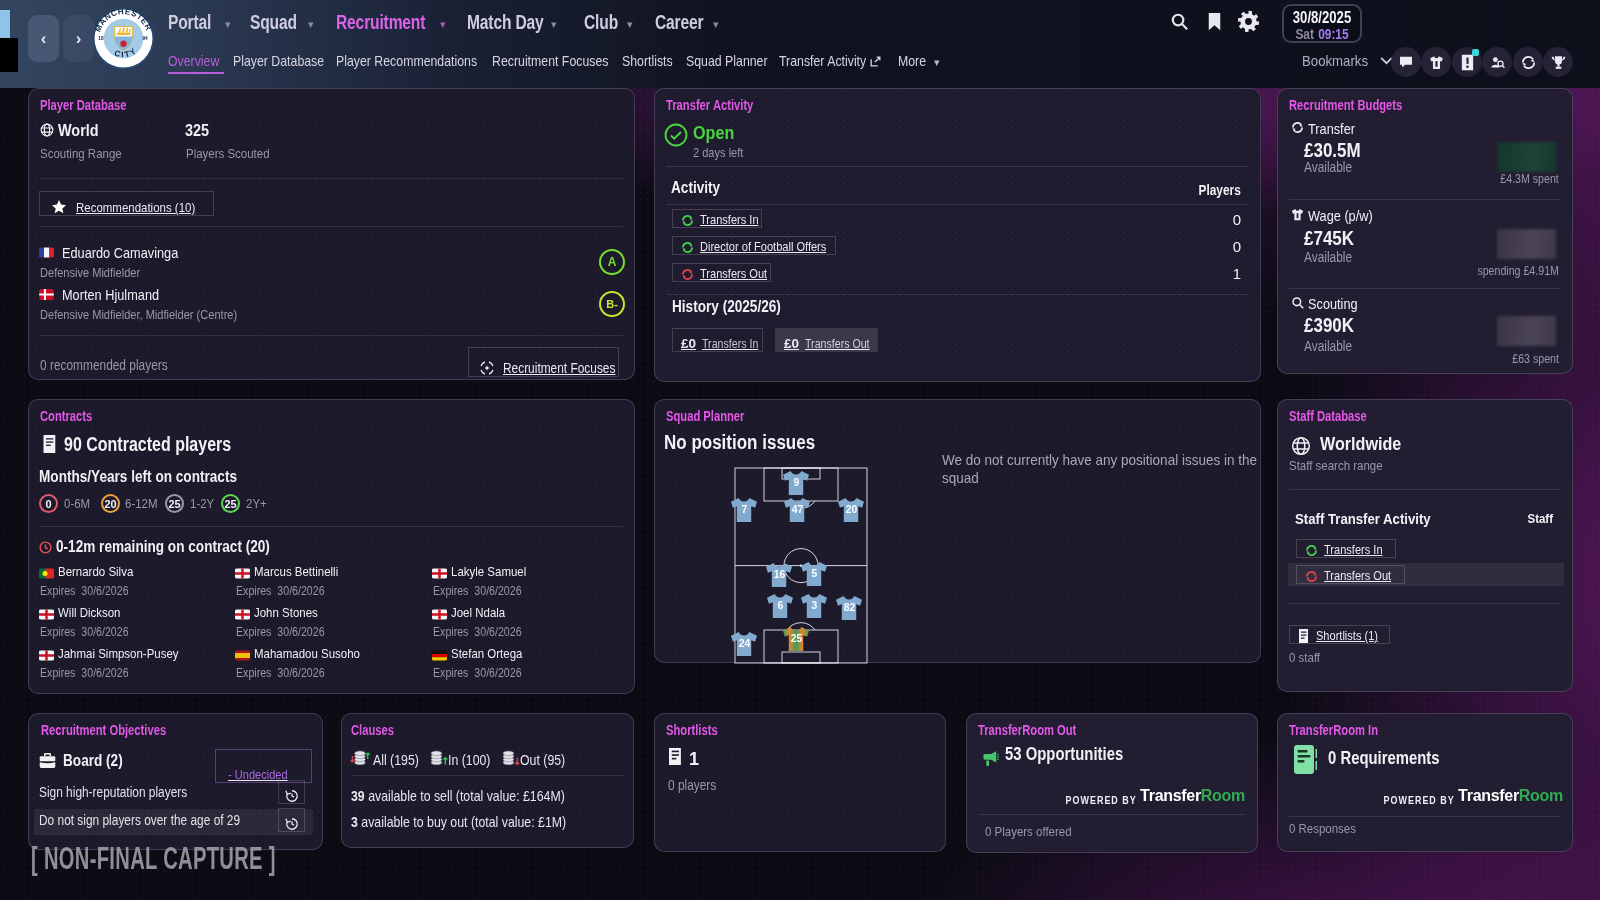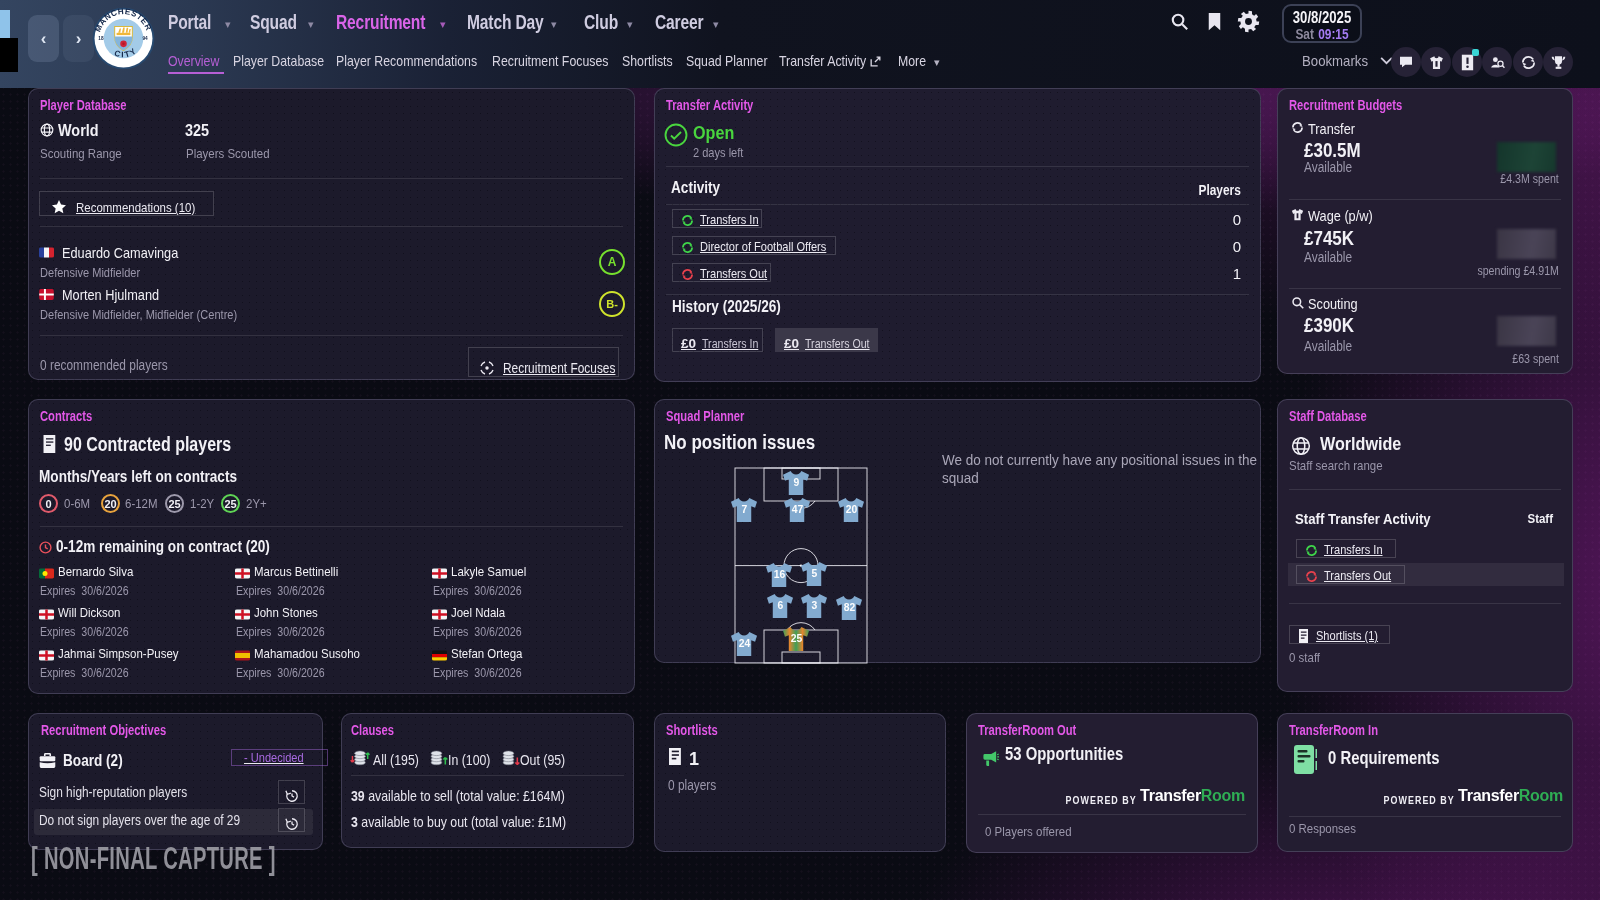--- a/index.html
+++ b/index.html
@@ -511,21 +511,21 @@
 </div>
 
 <div class="panel" style="left:28px;top:713px;width:295px;height:137px;">
   <div class="ptitle" style="left:12px;">Recruitment Objectives</div>
   <svg style="position:absolute;left:10px;top:39px;" width="17" height="15" viewBox="0 0 24 21" fill="#f2f1f6">
         <path d="M9 0 h6 a2 2 0 0 1 2 2 v2 h-2.2 V2.2 h-5.6 V4 H7 V2 a2 2 0 0 1 2 -2 z"></path>
         <rect x="1" y="4.5" width="22" height="7" rx="1.5"></rect>
         <path d="M1 13 a22 10 0 0 0 22 0 v6 a2 2 0 0 1 -2 2 h-18 a2 2 0 0 1 -2 -2 z"></path>
       </svg>
   <div class="t wh c85" style="left:34px;top:38px;font-size:16px;font-weight:700;">Board (2)</div>
-  <div class="pill" style="left:202px;top:35px;width:97px;height:17px;justify-content:center;border-color:rgba(168,106,224,0.45);">
+  <div class="pill" style="left:186px;top:35px;width:97px;height:34px;justify-content:center;border-color:rgba(168,106,224,0.45);">
         <span class="c85" style="font-size:13px;color:#a86ae0;">- Undecided</span>
       </div>
   <div class="t c85" style="left:10px;top:70px;font-size:14px;color:#e3e1ea;">Sign high-reputation players</div>
   <div class="pill" style="left:249px;top:66px;width:27px;height:24px;justify-content:center;">
     <svg width="14" height="14" viewBox="0 0 24 24" fill="none" stroke="#eceaf2" stroke-width="2.2">
           <path d="M12 3 a9 9 0 1 1 -8.3 5.5"></path>
           <path d="M1.5 3 L4 9 L10 7" fill="none"></path>
           <path d="M12 7.5 V12 l3.5 2"></path>
         </svg>
   </div>

